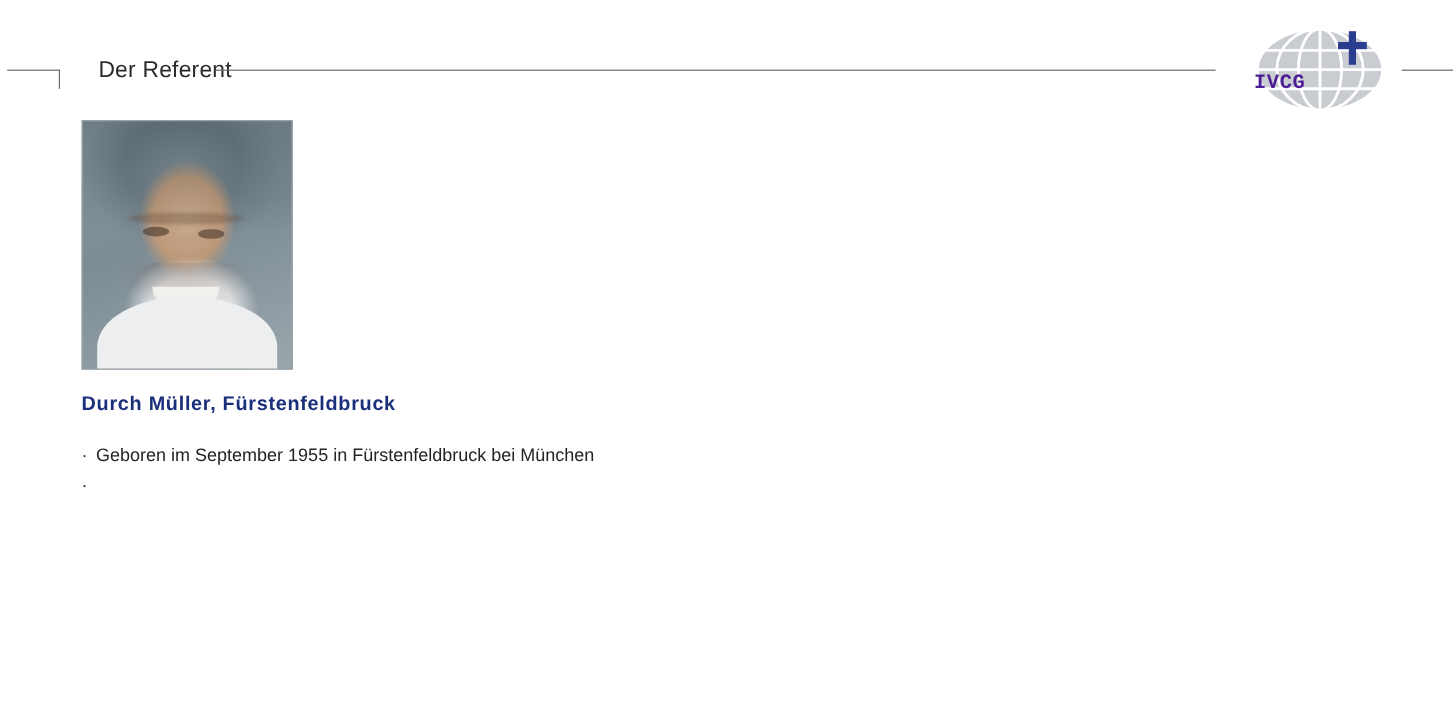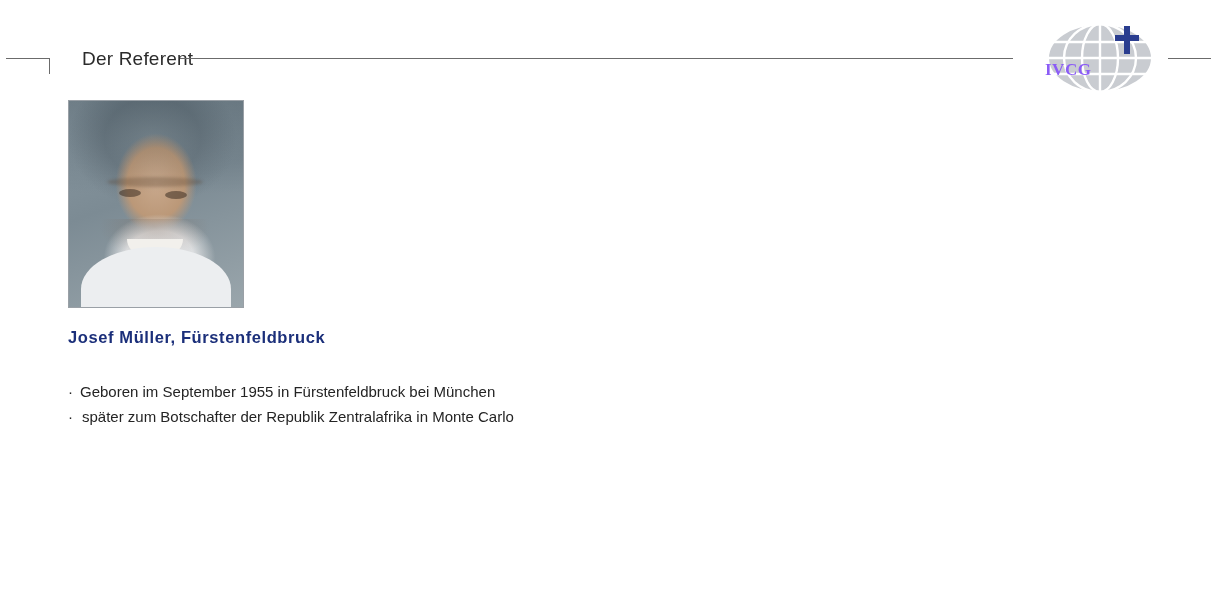--- a/index.html
+++ b/index.html
@@ -76,25 +76,25 @@
     left: 1036px;
     top: 20px;
     width: 128px;
     height: 76px;
   }
   .logo svg { display: block; }
   .logo-text {
     position: absolute;
     left: 9px;
     top: 40px;
-    font-family: Liberation Serif, serif;
+    font-family: Liberation Mono, monospace;
     font-weight: bold;
     font-size: 17px;
     letter-spacing: 0.5px;
-    color: #8b5cf6;
+    color: #4c1d95;
   }
 
   
   .photo-frame {
     position: absolute;
     left: 68px;
     top: 100px;
     width: 174px;
     height: 206px;
     border: 1px solid #9aa0a6;
@@ -185,21 +185,20 @@
     color: #1b2f7a;
     white-space: nowrap;
   }
 
   
   .bullets {
     position: absolute;
     left: 68px;
     top: 368px;
     width: 760px;
-    margin-top: 12px;
   }
   .bullet {
     position: relative;
     padding-left: 12px;
     font-size: 15px;
     line-height: 23px;
     color: #242424;
     margin-bottom: 2px;
   }
   .bullet::before {
@@ -260,22 +259,21 @@
     <div class="photo-shade"></div>
     <div class="face-brow"></div>
     <div class="face-eye-l"></div>
     <div class="face-eye-r"></div>
     <div class="face-shadow"></div>
     <div class="face-mouth"></div>
     <div class="collar"></div>
   </div>
 </div>
 
-<div class="name">Josef Müller, Fürstenfeldbruck</div>
+<div class="name">Durch Müller, Fürstenfeldbruck</div>
 
 <div class="bullets">
   <div class="bullet">
     <span>Geboren im September 1955 in Fürstenfeldbruck bei München</span>
   </div>
   <div class="bullet">
-    <span class="cont">später zum Botschafter der Republik Zentralafrika in Monte Carlo</span>
   </div>
 </div>
 
 </body></html>

